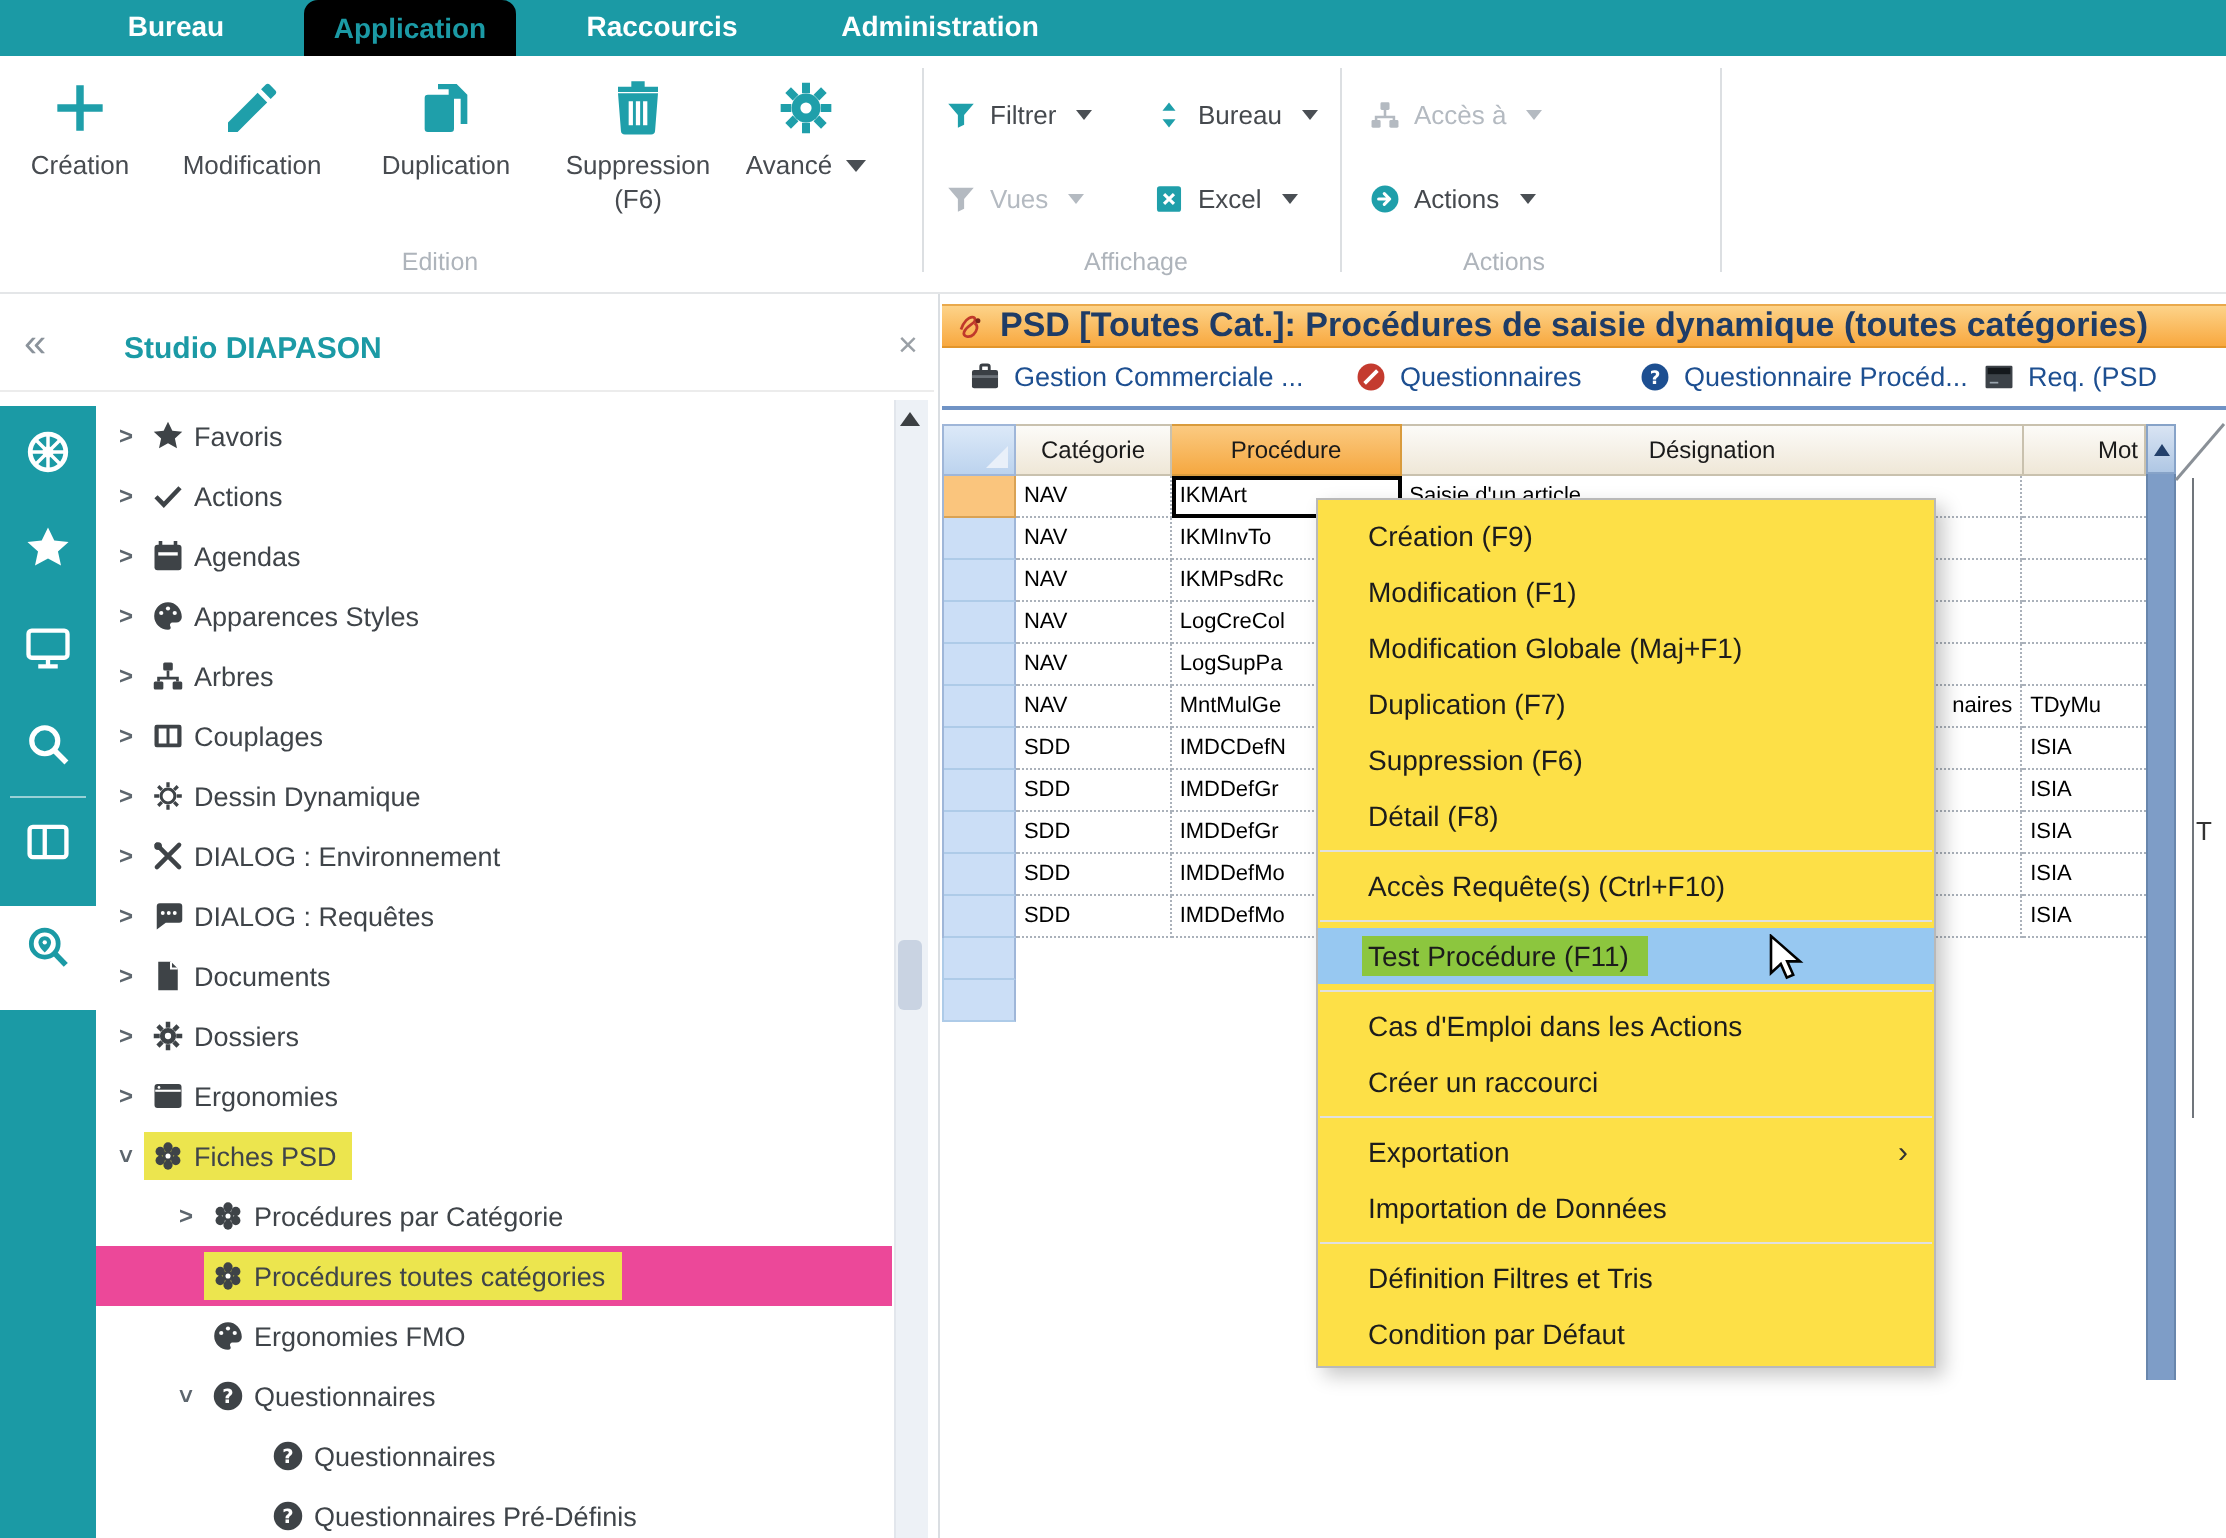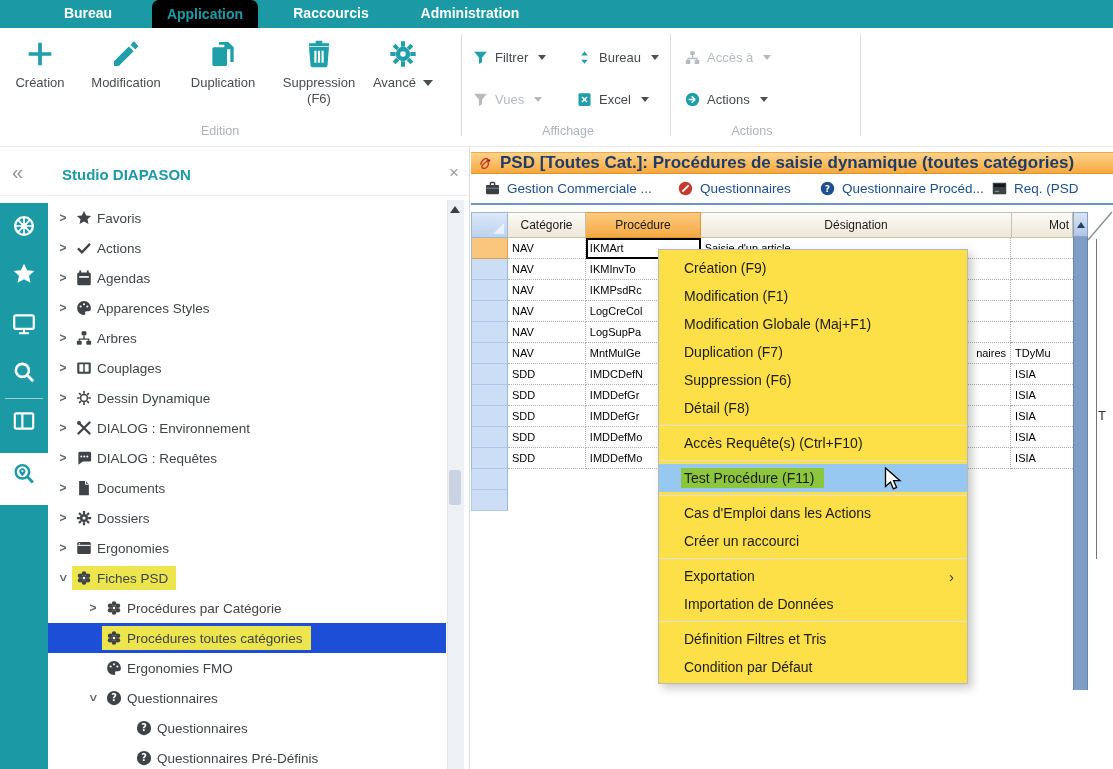--- a/index.html
+++ b/index.html
@@ -62,21 +62,21 @@
   .rail-item:nth-child(3){top:106px;}
   .rail-item:nth-child(4){top:154px;}
   .rail-item:nth-child(5){top:203px;}
   .rail-item:nth-child(6){top:256px;color:#1b9aa5;}
 
   #tree{left:48px;top:203px;width:398px;}
   .ti{height:30px;display:flex;align-items:center;color:#3f4449;font-size:13.5px;}
   .ti.l1{padding-left:7px;}
   .ti.l2{padding-left:37px;}
   .ti.l3{padding-left:67px;}
-  .ti.selected{background:#1d4ed8;}
+  .ti.selected{background:#ec4899;}
   .exp{width:16px;text-align:center;font-weight:bold;color:#5d666e;font-size:12px;flex:none;
        transform-origin:50% 50%;}
   .exp::before{content:">";}
   .exp.open{transform:rotate(90deg);display:inline-block;}
   .exp.hide{visibility:hidden;}
   .tiwrap{display:flex;align-items:center;gap:4px;padding:3px 8px 3px 3px;margin-left:1px;}
   .tiwrap.hl{background:#ece54e;}
   .tiwrap svg{width:18px;height:18px;color:#3e4347;flex:none;}
 
   #sb-scroll{left:447px;top:200px;width:16px;height:569px;background:#edf1f6;border-left:1px solid #e2e6ec;}

